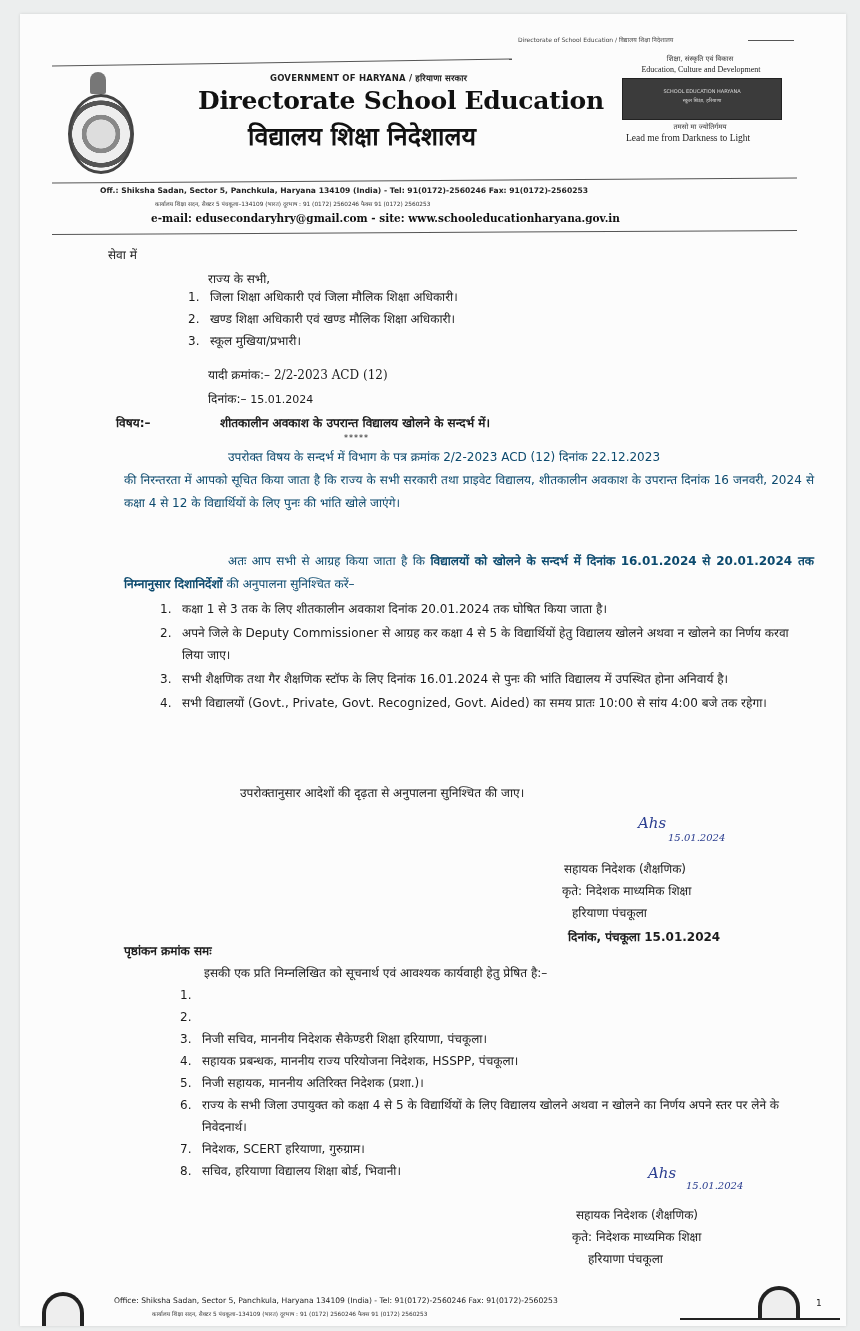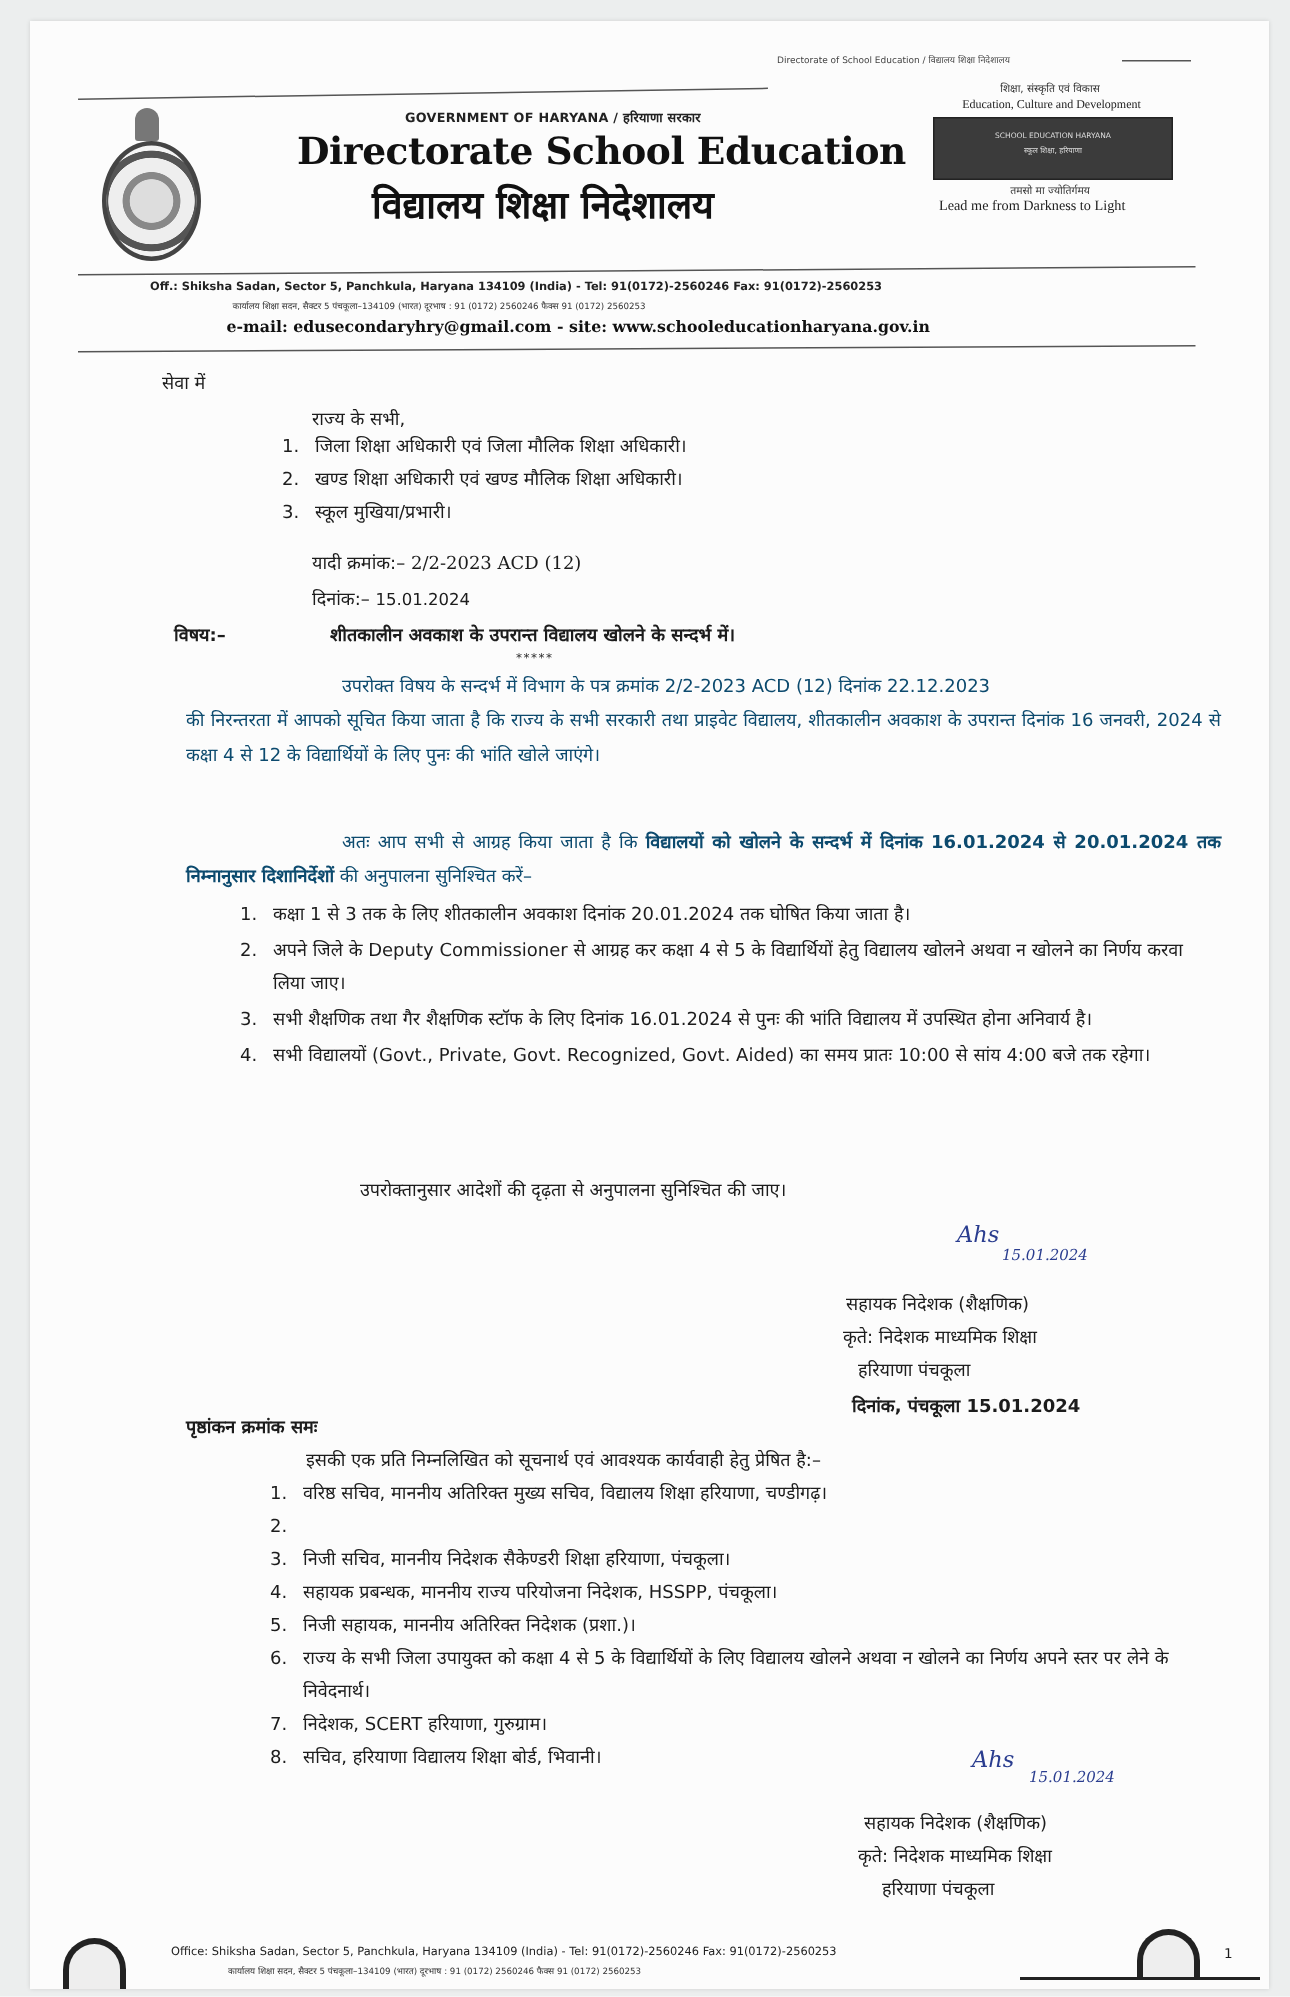--- a/index.html
+++ b/index.html
@@ -148,21 +148,20 @@
   <div class="abs txt" style="left:542px; top:868px;">कृते: निदेशक माध्यमिक शिक्षा</div>
   <div class="abs txt" style="left:552px; top:890px;">हरियाणा पंचकूला</div>
 
   <div class="abs txt bold" style="left:508px; top:914px;margin-left:40px;">दिनांक, पंचकूला 15.01.2024</div>
   <div class="abs txt bold" style="left:104px; top:928px;">पृष्ठांकन क्रमांक समः</div>
   <div class="abs txt" style="left:184px; top:950px;">इसकी एक प्रति निम्नलिखित को सूचनार्थ एवं आवश्यक कार्यवाही हेतु प्रेषित है:–</div>
 
   <div class="abs" style="left:160px; top:970px; width:640px; white-space:normal;">
     <div class="list-item">
         <span class="num">1.</span>
-        <span>वरिष्ठ सचिव, माननीय अतिरिक्त मुख्य सचिव, विद्यालय शिक्षा हरियाणा, चण्डीगढ़।</span>
       </div>
     <div class="list-item">
         <span class="num">2.</span>
       </div>
     <div class="list-item">
         <span class="num">3.</span>
         <span>निजी सचिव, माननीय निदेशक सैकेण्डरी शिक्षा हरियाणा, पंचकूला।</span>
       </div>
     <div class="list-item">
         <span class="num">4.</span>

